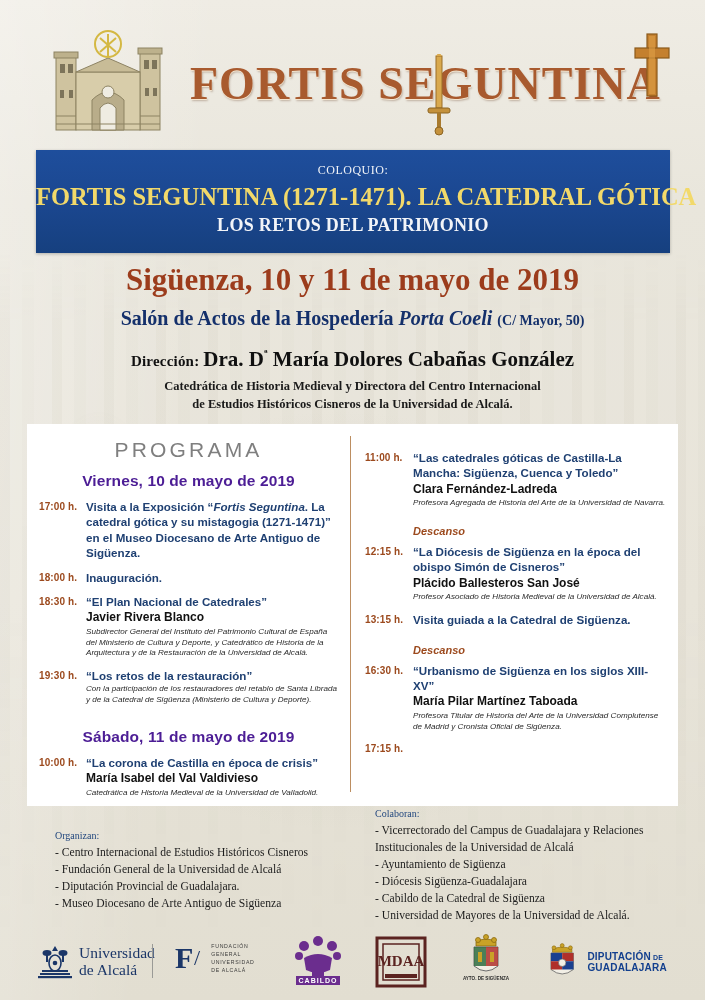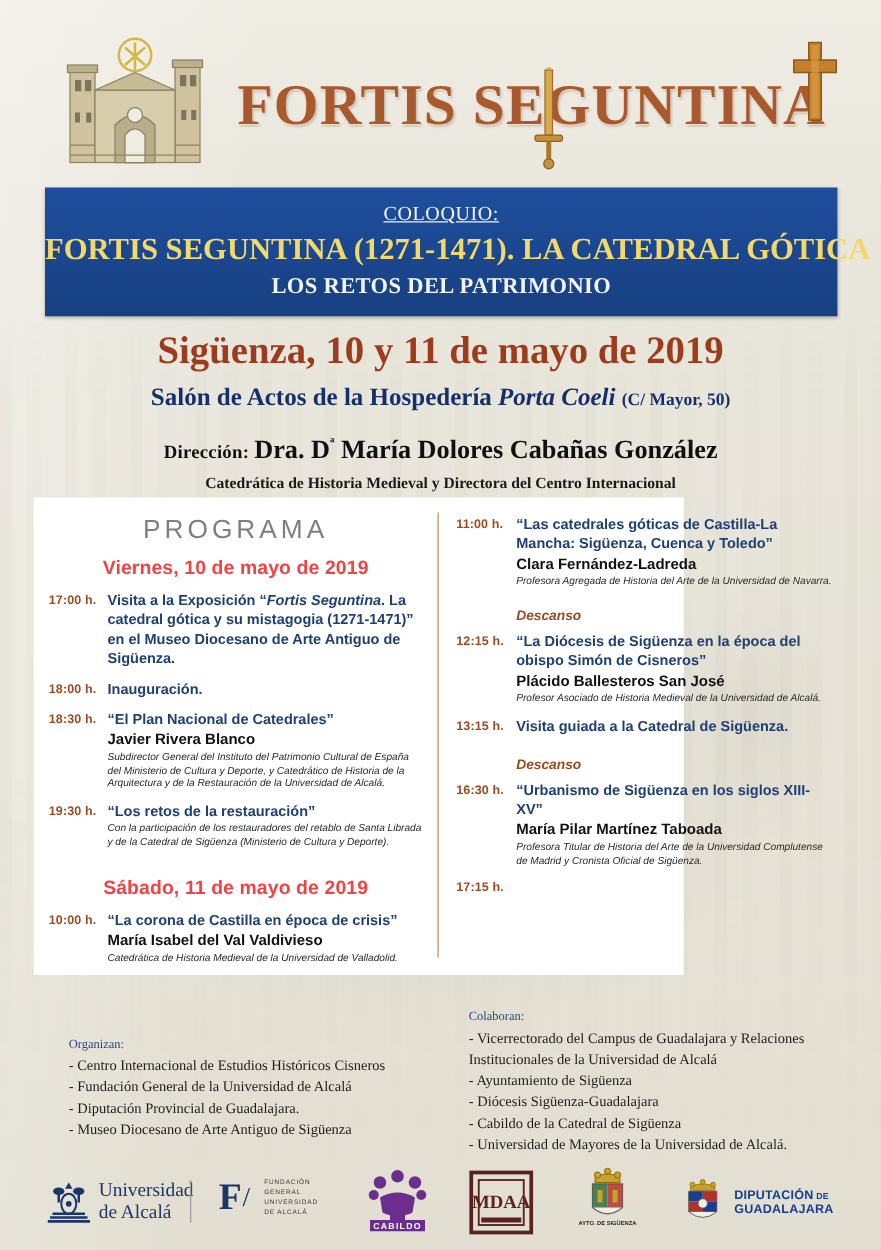--- a/index.html
+++ b/index.html
@@ -54,73 +54,73 @@
   .cross-icon{position:absolute;left:443px;top:-4px;width:38px;height:66px;}
 
   
   .banner{
     position:absolute;left:36px;top:150px;width:634px;height:103px;
     background:linear-gradient(180deg,#1e4e9c 0%,#1b4790 50%,#16407f 100%);
     box-shadow:0 1px 3px rgba(0,0,0,.25);
     text-align:center;
     font-family:"Liberation Serif", serif;
   }
-  .banner-kicker{color:#f2f4f8;font-size:16px;letter-spacing:.5px;padding-top:13px;text-decoration:underline;}
+  .banner-kicker{color:#f2f4f8;font-size:12px;letter-spacing:.5px;padding-top:13px;}
   .banner-main{color:#f2d96a;font-size:24.5px;font-weight:bold;letter-spacing:0px;margin-top:5px;white-space:nowrap;}
   .banner-sub{color:#f2f4f8;font-size:18px;font-weight:bold;letter-spacing:.3px;margin-top:4px;}
 
   
   .meta{position:absolute;left:0;top:262px;width:705px;text-align:center;font-family:"Liberation Serif", serif;}
   .meta .city-date{color:#9c3c1c;font-size:31px;font-weight:bold;letter-spacing:0px;}
   .meta .venue{color:#14306b;font-size:20px;font-weight:bold;margin-top:9px;}
   .meta .venue .ital{font-style:italic;}
   .meta .venue .small{font-size:14px;font-weight:bold;}
   .meta .dir-line{margin-top:17px;color:#101010;}
   .meta .dir-label{font-size:15px;font-weight:bold;letter-spacing:.2px;}
   .meta .dir-name{font-size:21px;font-weight:bold;}
   .meta .dir-name sup{font-size:12px;vertical-align:super;}
   .meta .dir-sub{font-size:12.5px;color:#1a1a1a;margin-top:5px;line-height:1.45;font-weight:bold;}
 
   
   .panel{
-    position:absolute;left:27px;top:398px;width:520px;height:382px;
+    position:absolute;left:27px;top:424px;width:651px;height:382px;
     background:#ffffff;
   }
   .panel .divider{position:absolute;left:323px;top:12px;width:1px;height:356px;background:#b07a45;opacity:.85;}
   .col{position:absolute;top:0;font-family:"Liberation Sans", sans-serif;}
   .col-left{left:0;width:323px;}
   .col-right{left:324px;width:327px;}
 
   .prog-heading{
     text-align:center;color:#7f7f7f;font-size:21px;letter-spacing:3.2px;
     font-weight:normal;margin-top:14px;
   }
   .day-heading{
-    text-align:center;color:#ef4444;font-size:15.5px;font-weight:bold;
+    text-align:center;color:#4c1d95;font-size:15.5px;font-weight:bold;
     margin-top:10px;margin-bottom:9px;letter-spacing:.1px;
   }
   .day-heading.second{margin-top:22px;text-align:center;}
 
   .entry{display:flex;margin:0 0 9px 0;padding:0 10px 0 12px;}
   .entry .time{
     flex:0 0 47px;color:#9c4a1e;font-size:10px;font-weight:bold;
     padding-top:2px;letter-spacing:.1px;white-space:nowrap;
   }
   .entry .body{flex:1;}
   .entry .etitle{
     color:#1f4072;font-size:11.6px;font-weight:bold;line-height:1.33;
   }
   .entry .etitle .ital{font-style:italic;}
   .entry .speaker{color:#111;font-size:12px;font-weight:bold;line-height:1.3;margin-top:1px;}
   .entry .affil{color:#2a2a2a;font-size:8.1px;font-style:italic;line-height:1.32;margin-top:1px;}
   .break-row{padding:3px 0 5px 59px;}
   .break-label{color:#9c4a1e;font-size:11px;font-style:italic;font-weight:bold;}
   .col-right .entry{padding:0 12px 0 14px;}
   .col-right .entry .time{flex:0 0 48px;}
-  .col-right .first{margin-top:14px;}
+  .col-right .first{margin-top:26px;}
   .col-right .break-row{padding-left:62px;}
 
   
   .orgs{position:absolute;left:0;top:808px;width:705px;font-family:"Liberation Serif", serif;}
   .orgs .block{position:absolute;}
   .orgs .b-left{left:55px;top:22px;width:320px;}
   .orgs .b-right{left:375px;top:0px;width:320px;}
   .orgs h4{margin:0 0 3px 0;color:#24497f;font-size:10px;font-weight:normal;}
   .orgs li{list-style:none;color:#1d1d1d;font-size:11.6px;line-height:1.47;}
   .orgs ul{margin:0;padding:0;}

